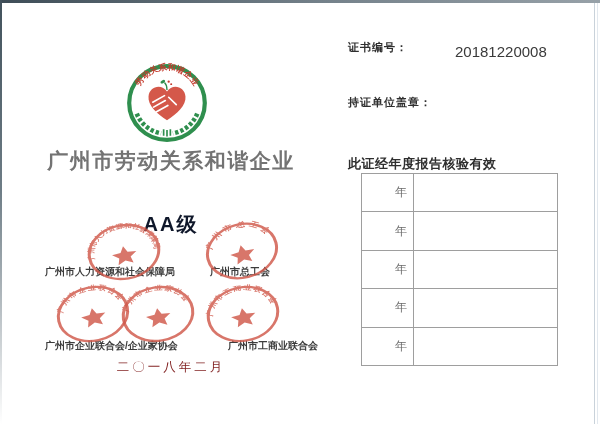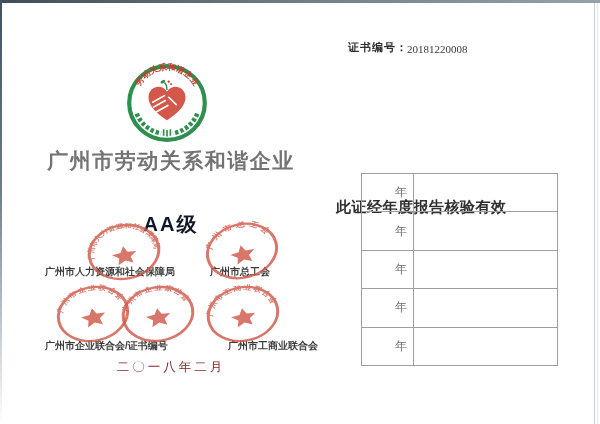--- a/index.html
+++ b/index.html
@@ -45,25 +45,25 @@
   .lb3{left:45px;top:339px;}
   .lb4{left:228px;top:339px;}
 
   .issue-date{position:absolute;left:40px;top:359px;width:262px;text-align:center;
     font-size:12.5px;color:#7f1d1d;letter-spacing:3px;}
 
   
   .field-label{position:absolute;font-size:11px;font-weight:bold;color:#2f2f2f;letter-spacing:1px;white-space:nowrap;}
   .fl-certno{left:348px;top:40px;}
   .fl-holder{left:348px;top:95px;}
-  .field-value{position:absolute;font-family:Liberation Serif, serif;font-size:11px;color:#3a3a3a;white-space:nowrap;}
+  .field-value{position:absolute;font-family:Liberation Sans, sans-serif;font-size:15px;color:#3a3a3a;white-space:nowrap;margin-left:48px;}
   .fv-certno{left:407px;top:43px;}
   .fv-holder{left:430px;top:98px;}
-  .validity-title{position:absolute;left:336px;top:155px;font-size:15px;font-weight:bold;
-    color:#2f2f2f;letter-spacing:.5px;white-space:nowrap;margin-top:43px;}
+  .validity-title{position:absolute;left:348px;top:155px;font-size:13px;font-weight:bold;
+    color:#2f2f2f;letter-spacing:.5px;white-space:nowrap;}
 
   .year-table{position:absolute;left:361px;top:173px;width:197px;height:193px;
     border:1px solid #9e9e9e;box-sizing:border-box;display:flex;flex-direction:column;}
   .year-row{flex:1;display:flex;border-top:1px solid #9e9e9e;}
   .year-row:first-child{border-top:none;}
   .year-cell-l{width:52px;border-right:1px solid #9e9e9e;display:flex;align-items:center;
     justify-content:flex-end;padding-right:6px;box-sizing:border-box;
     font-family:"Liberation Serif",serif;font-size:12px;color:#6a6a6a;}
   .year-cell-r{flex:1;}
 </style>
@@ -98,21 +98,21 @@
       <circle cx="52" cy="24" r="1.4" fill="#c53b2e"></circle>
       <circle cx="55" cy="27" r="1.2" fill="#c53b2e"></circle>
     </svg>
   </div>
 
   <div class="title1">广州市劳动关系和谐企业</div>
   <div class="title2">AA级</div>
 
   <div class="stamp-label lb1">广州市人力资源和社会保障局</div>
   <div class="stamp-label lb2">广州市总工会</div>
-  <div class="stamp-label lb3">广州市企业联合会/证书编号</div>
+  <div class="stamp-label lb3">广州市企业联合会/企业家协会</div>
   <div class="stamp-label lb4">广州市工商业联合会</div>
 
   <div class="stamp st1">
     <svg width="76" height="58" viewBox="0 0 100 100" preserveAspectRatio="none">
       <circle class="seal-ring" cx="50" cy="50" r="46"></circle>
       <defs>
           <path id="arc1" d="M 14,66 A 40,40 0 1 1 86,66" fill="none"></path>
         </defs>
       <text class="seal-text seal-t-long"><textPath href="#arc1" startOffset="50%" text-anchor="middle">广州市人力资源和社会保障局</textPath></text>
       <path class="seal-star" d="M50,40 L54.7,50.5 L66.2,51.8 L57.6,59.6 L60,70.9 L50,65 L40,70.9 L42.4,59.6 L33.8,51.8 L45.3,50.5 Z"></path>
@@ -157,20 +157,21 @@
       <text class="seal-text seal-t-med"><textPath href="#arc5" startOffset="50%" text-anchor="middle">广州市工商业联合会</textPath></text>
       <path class="seal-star" d="M50,40 L54.7,50.5 L66.2,51.8 L57.6,59.6 L60,70.9 L50,65 L40,70.9 L42.4,59.6 L33.8,51.8 L45.3,50.5 Z"></path>
     </svg>
   </div>
 
   <div class="issue-date">二〇一八年二月</div>
 
   <div class="field-label fl-certno">证书编号：</div>
   <div class="field-value fv-certno">20181220008</div>
 
+  <div class="field-label fl-holder">持证单位盖章：</div>
 
   <div class="validity-title">此证经年度报告核验有效</div>
 
   <div class="year-table">
     <div class="year-row">
       <div class="year-cell-l">年</div>
       <div class="year-cell-r"></div>
     </div>
     <div class="year-row">
       <div class="year-cell-l">年</div>

